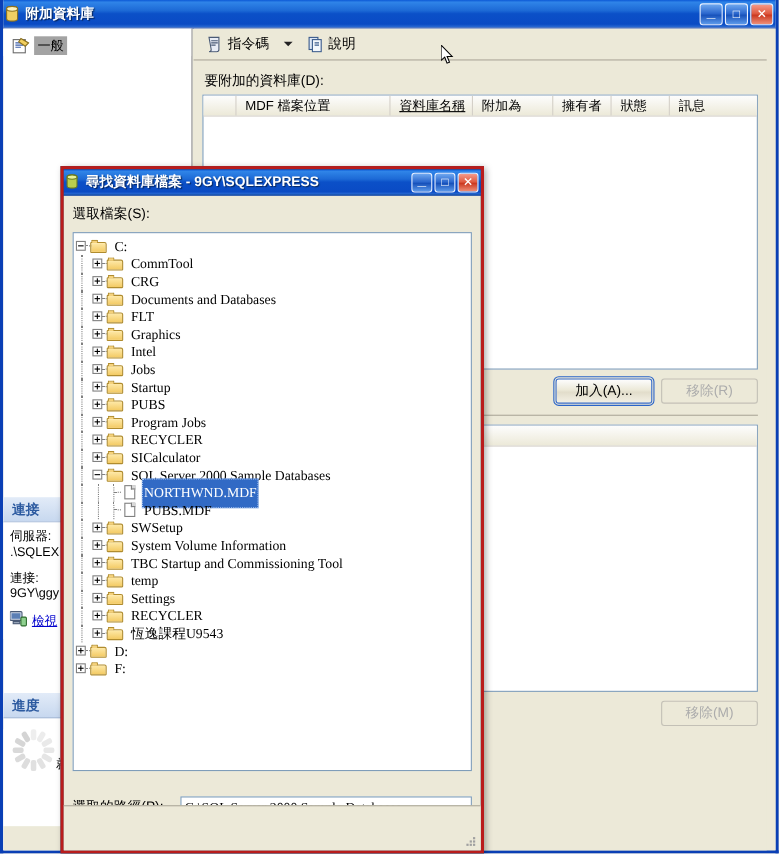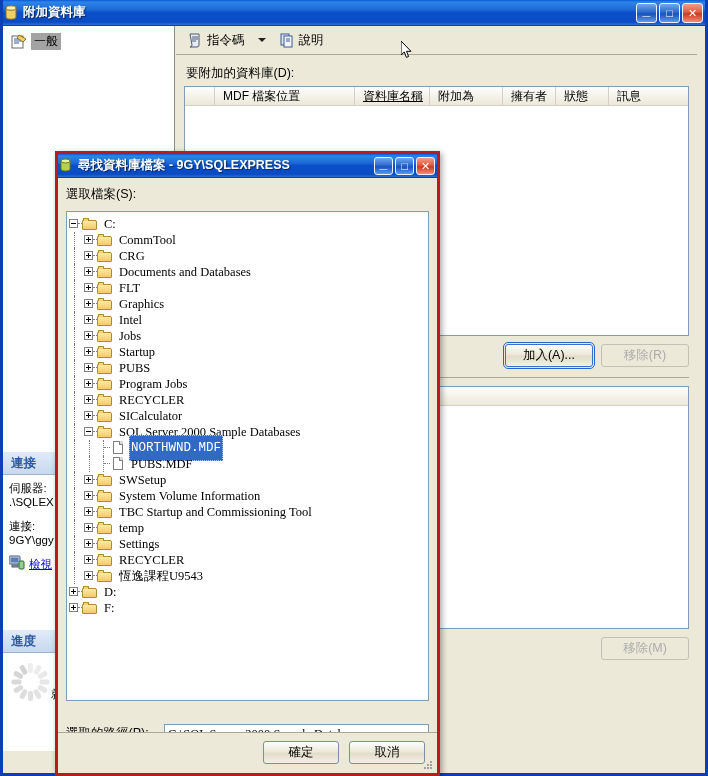--- a/index.html
+++ b/index.html
@@ -123,21 +123,21 @@
   .folder:before{content:"";position:absolute;left:0;top:2px;width:15px;height:10px;
     background:linear-gradient(to bottom,#fee9a8,#f3ca63);border:1px solid #b08c2e;box-sizing:border-box;border-radius:1px 2px 1px 1px;}
   .folder:after{content:"";position:absolute;left:1px;top:0px;width:6px;height:3px;
     background:#f5d27c;border:1px solid #b08c2e;border-bottom:none;box-sizing:border-box;border-radius:1px 1px 0 0;}
   .filedoc{width:13px;height:14px;margin-right:4px;flex:0 0 auto;position:relative;}
   .filedoc:before{content:"";position:absolute;left:1px;top:0;width:10px;height:13px;
     background:#fff;border:1px solid #808080;box-sizing:border-box;}
   .filedoc:after{content:"";position:absolute;left:7px;top:0;width:4px;height:4px;
     background:#d8d8d8;border-left:1px solid #808080;border-bottom:1px solid #808080;box-sizing:border-box;}
   .tlabel{padding:0 2px;}
-  .trow.sel .tlabel{background:#316ac5;color:#fff;border:1px dotted #a8c4ee;padding:5px 1px;font-family:Liberation Mono, monospace;}
+  .trow.sel .tlabel{background:#316ac5;color:#fff;border:1px dotted #a8c4ee;padding:5px 1px;}
   .pathrow{position:absolute;left:8px;right:8px;bottom:30px;display:flex;align-items:center;gap:6px;}
   .pathrow .pl{font-size:12.5px;white-space:nowrap;width:92px;}
   .pathinput{flex:1 1 auto;height:19px;border:1px solid #7f9db9;background:#fff;
     font-family:"Liberation Serif","DejaVu Serif",serif;font-size:12.5px;line-height:19px;
     padding:0 3px;box-sizing:border-box;overflow:hidden;white-space:nowrap;color:#000;}
   .id-btnbar{position:absolute;left:0;right:0;bottom:0;height:40px;
     border-top:1px solid #aca899;background:#ece9d8;}
   .id-btnbar .inner{display:flex;justify-content:flex-end;gap:10px;padding:8px 12px 0 0;}
   .grip{position:absolute;right:3px;bottom:2px;width:12px;height:12px;}
   .grip i{position:absolute;width:2px;height:2px;background:#a0a0a0;}
@@ -566,24 +566,20 @@
           </div>
         </div>
     </div>
 
     <div class="pathrow">
       <span class="pl">選取的路徑(P):</span>
       <span class="pathinput">C:\SQL Server 2000 Sample Databases</span>
     </div>
 
     <div class="id-btnbar">
-      <div class="inner">
-        <button class="xbtn" style="min-width:76px">確定</button>
-        <button class="xbtn" style="min-width:76px">取消</button>
-      </div>
       <span class="grip">
         <i style="left:8px;top:8px"></i>
           <i style="left:5px;top:8px"></i>
           <i style="left:8px;top:5px"></i>
         <i style="left:2px;top:8px"></i>
           <i style="left:5px;top:5px"></i>
           <i style="left:8px;top:2px"></i>
       </span>
     </div>
   </div>

